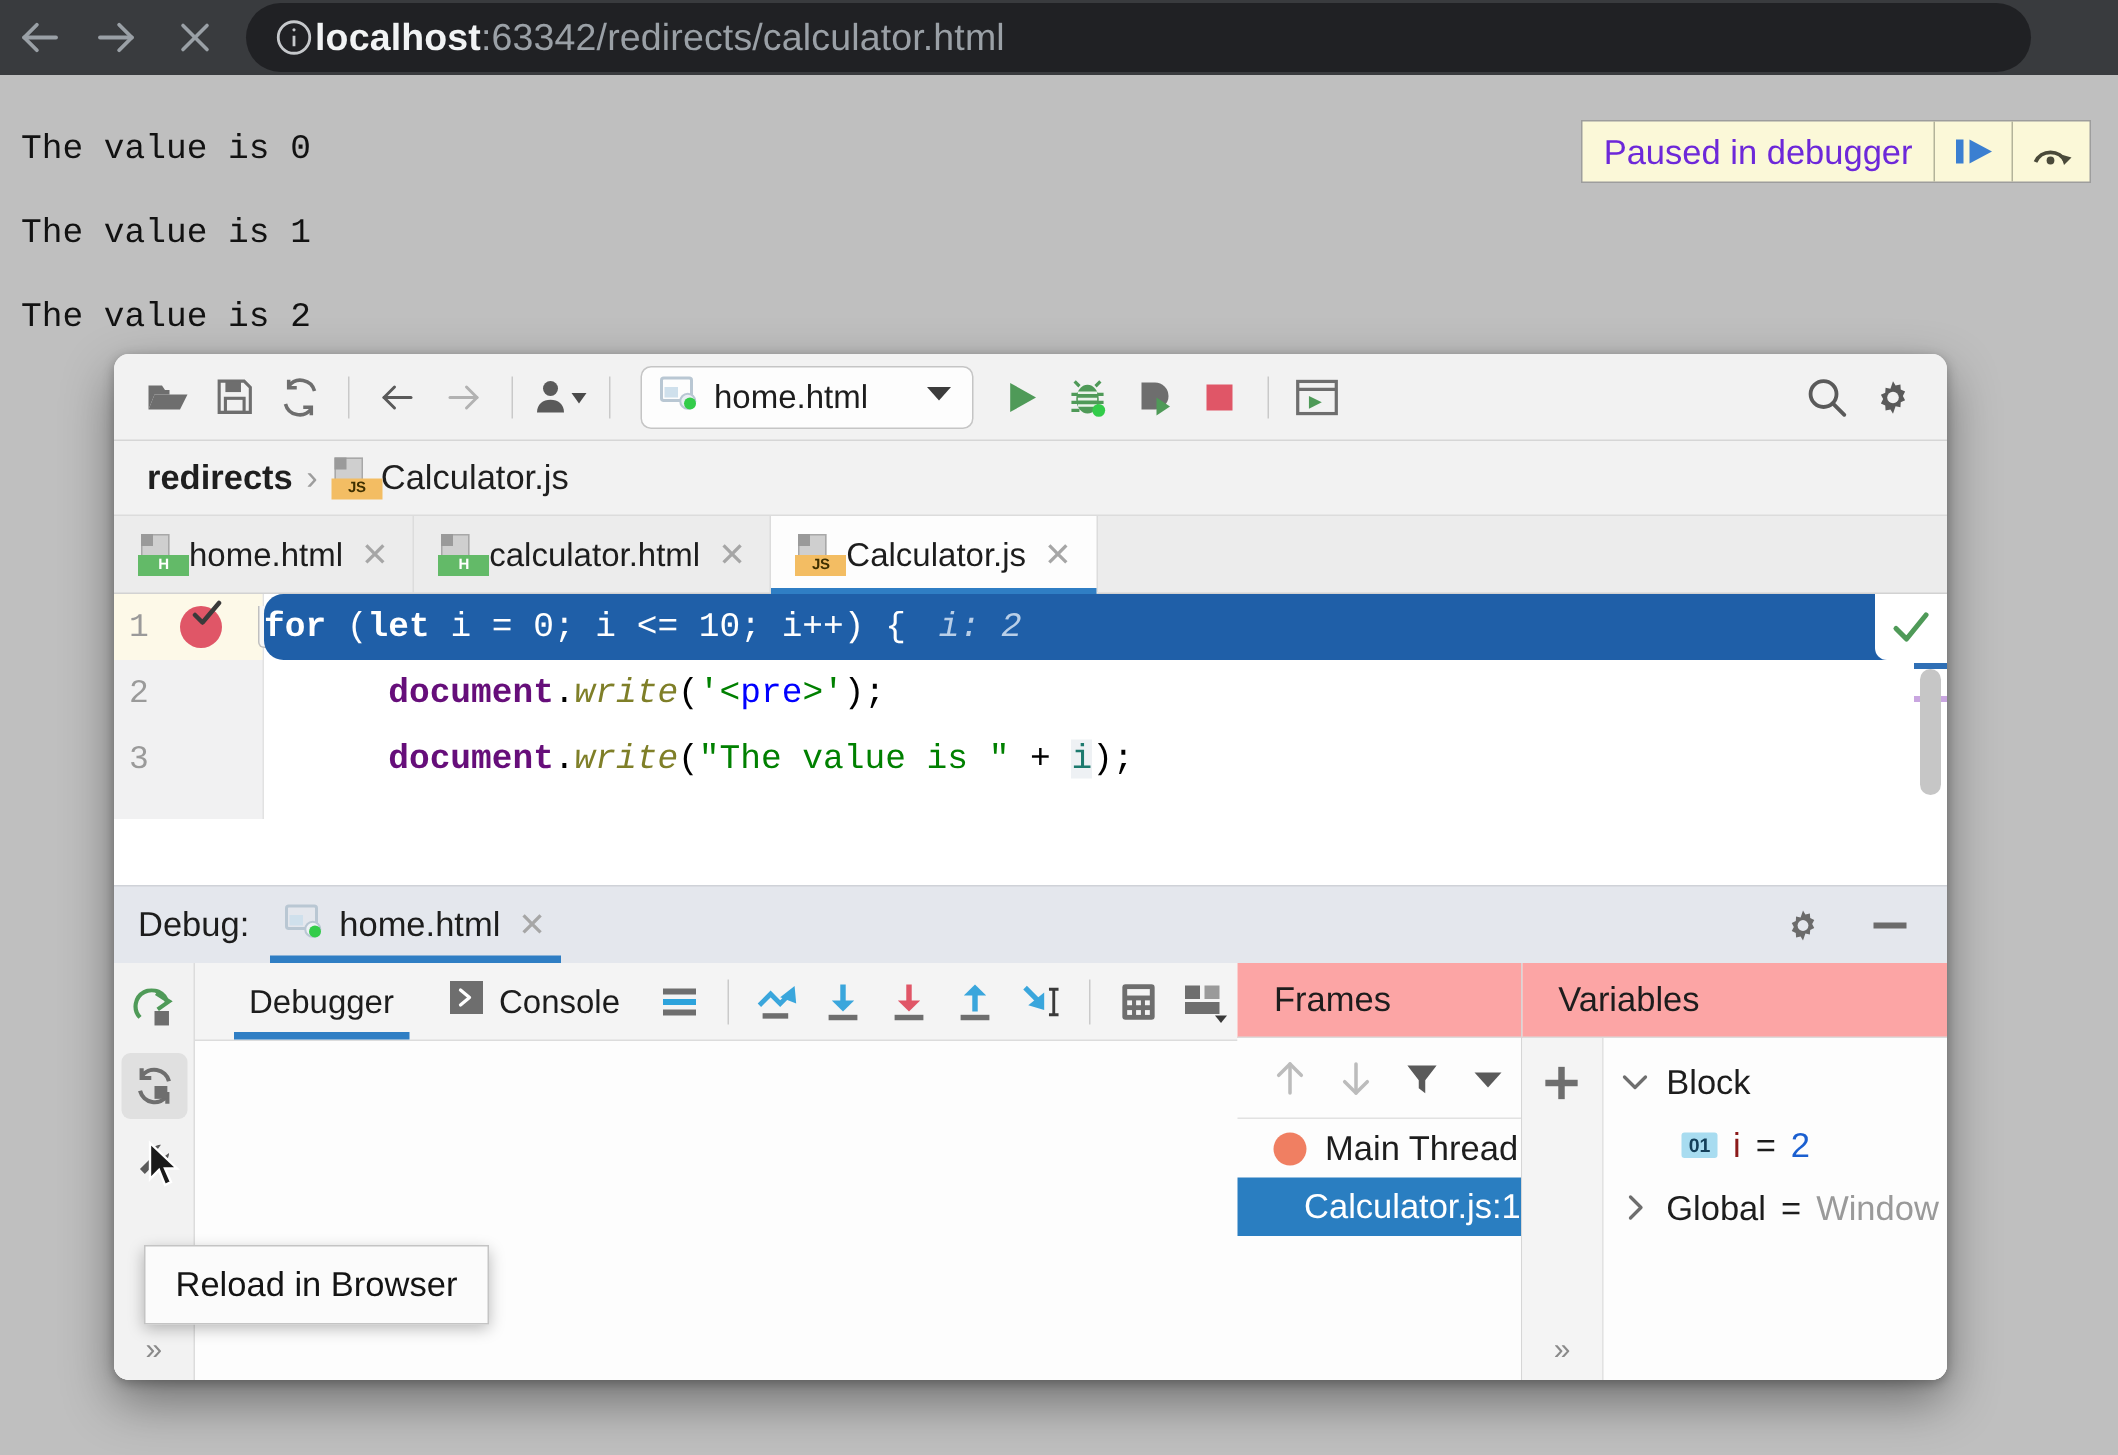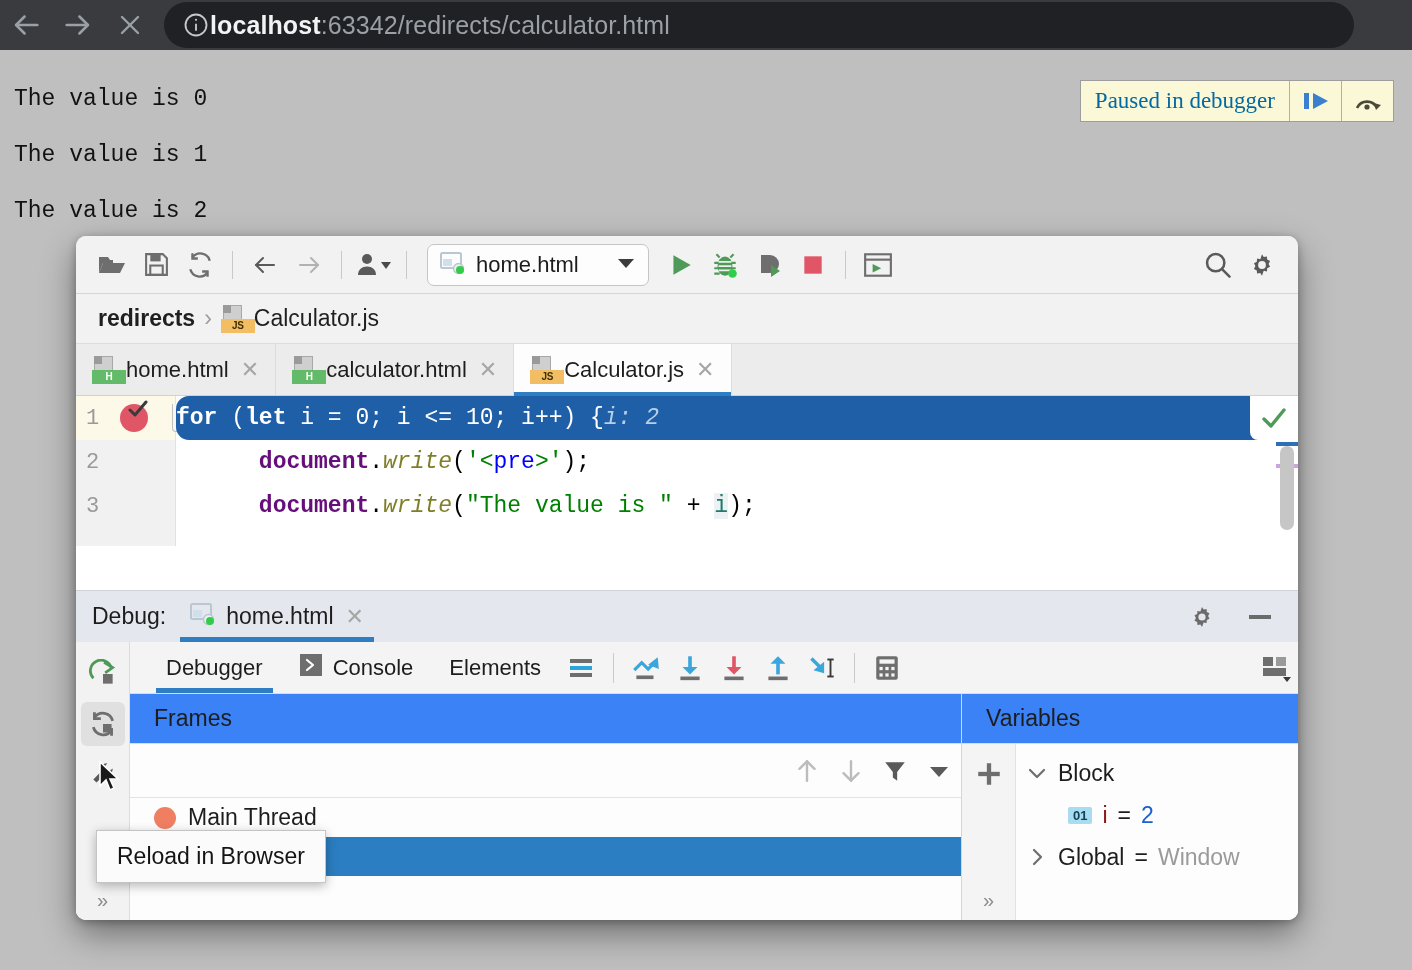--- a/index.html
+++ b/index.html
@@ -49,21 +49,21 @@
   #pl2 { position: absolute; top: 148px; }
 
   
   #paused-badge {
     position: absolute; right: 18px; top: 30px;
     height: 42px; display: flex; align-items: stretch;
     background: #fbf8d8; border: 1px solid #9d9d9d;
   }
   #paused-label {
     padding: 0 14px; display: flex; align-items: center;
-    font-size: 23px; color: #0369a1; white-space: nowrap; font-family: Liberation Serif, serif;
+    font-size: 23px; color: #6d28d9; white-space: nowrap;
   }
   .badge-btn {
     width: 52px; border-left: 1px solid #b3b39a;
     display: flex; align-items: center; justify-content: center;
   }
 
   
   #ide-window {
     position: absolute; left: 76px; top: 236px; width: 1222px; height: 684px;
     background: #f2f2f2; border-radius: 10px;
@@ -183,21 +183,21 @@
   }
   #code-lines { flex: 1; position: relative; font-family: "Liberation Mono", "DejaVu Sans Mono", monospace; font-size: 23px; }
   .cline { height: 44px; display: flex; align-items: center; white-space: pre; border-radius: 13px; }
   .cline.highlight { background: #1f5fa8; color: #ffffff; }
   .kw-w { color: #ffffff; font-weight: 700; }
   .ident { color: #000000; }
   .obj { color: #660e7a; font-weight: 700; }
   .fn { color: #7f7f28; font-style: italic; }
   .str { color: #008000; }
   .tagname { color: #0000ff; }
-  .hint { color: #b9cfe8; font-style: italic; }
+  .hint { color: #b9cfe8; font-style: italic; margin-left: 22px; }
   .ivar { background:#eef1f4; color:#1d7a6e; }
   #inspection-widget {
     position: absolute; right: 0; top: 0; width: 48px; height: 44px;
     background: #fff; border-radius: 0 0 0 8px;
     display: flex; align-items: center; justify-content: center;
   }
   #code-scroll {
     position: absolute; right: 4px; top: 50px; width: 14px; height: 84px;
     background: #c6c6c6; border-radius: 7px;
   }
@@ -227,41 +227,41 @@
   #debug-body { flex: 1; display: flex; background: #fdfdfd; min-height: 0; }
   #debug-side {
     width: 54px; flex: none; background: #f2f2f2; border-right: 1px solid #dcdcdc;
     display: flex; flex-direction: column; align-items: center; padding-top: 10px; gap: 6px;
     position: relative;
   }
   .side-btn { width: 44px; height: 44px; display:flex; align-items:center; justify-content:center; border-radius:6px; }
   .side-btn.hover { background: #e0e0e0; }
   #side-more { position: absolute; bottom: 8px; font-size: 20px; color: #8a8a8a; }
 
-  #debug-main { flex: 1; display: flex; flex-direction: column; min-width: 0; justify-content: flex-end; }
+  #debug-main { flex: 1; display: flex; flex-direction: row; min-width: 0; }
   #debug-tabs {
     height: 52px; flex: none; display: flex; align-items: center;
     background: #f4f4f4; border-bottom: 1px solid #dcdcdc; padding-left: 18px; gap: 0;
   }
   .dtab {
     display: flex; align-items: center; gap: 10px; height: 100%;
     padding: 0 18px; font-size: 22px; color: #1d1d1d; position: relative;
   }
   .dtab.active::after {
     content:""; position:absolute; left:8px; right:8px; bottom:0; height:5px; background:#2f7ec4;
   }
   .dsep { width: 1px; height: 30px; background: #cacaca; margin: 0 10px; flex:none; }
   .dicon { width: 44px; height: 44px; display:flex; align-items:center; justify-content:center; flex:none; }
 
   #panes { flex: 1; display: flex; min-height: 0; }
   #frames-pane { flex: 1; display: flex; flex-direction: column; min-width:0; border-right: 1px solid #d6d6d6; }
   #vars-pane { width: 336px; flex: none; display: flex; flex-direction: column; }
   .pane-title {
     height: 50px; flex: none; display:flex; align-items:center; padding-left: 24px;
-    font-size: 23px; color: #1d1d1d; background: #3b82f6; border-bottom: 1px solid #dcdcdc;
+    font-size: 23px; color: #1d1d1d; background: #fca5a5; border-bottom: 1px solid #dcdcdc;
   }
   #frames-toolbar {
     height: 54px; flex: none; display:flex; align-items:center; background:#fdfdfd;
     border-bottom: 1px solid #e2e2e2;
   }
   #frames-list { flex: 1; background:#fdfdfd; position: relative; }
   .frame-row { display:flex; align-items:center; gap: 12px; padding: 6px 0 6px 24px; font-size: 23px; color:#1d1d1d; }
   .thread-dot { width: 22px; height: 22px; border-radius: 50%; background:#f07f62; flex:none; }
   .frame-row.selected { background: #2a7ec1; color:#ffffff; }
   #vars-body { flex:1; display:flex; background:#fdfdfd; }
@@ -604,23 +604,20 @@
           <span>Debugger</span>
         </div>
         <div class="dtab">
           <span>
             <svg width="24" height="24" viewBox="0 0 24 24">
                 <rect x="1" y="1" width="22" height="22" fill="#6e6e6e"></rect>
                 <polyline points="8,7 14,12 8,17" fill="none" stroke="#ffffff" stroke-width="2.2" stroke-linecap="round" stroke-linejoin="round"></polyline>
               </svg>
           </span>
           <span>Console</span>
-        </div>
-        <div class="dtab">
-          <span>Elements</span>
         </div>
         <div class="dicon">
           <svg width="26" height="22" viewBox="0 0 26 22">
               <rect x="2" y="2" width="22" height="4" fill="#6e6e6e"></rect>
               <rect x="2" y="9" width="22" height="4" fill="#2da3dc"></rect>
               <rect x="2" y="16" width="22" height="4" fill="#6e6e6e"></rect>
             </svg>
         </div>
         <div class="dsep"></div>
 

